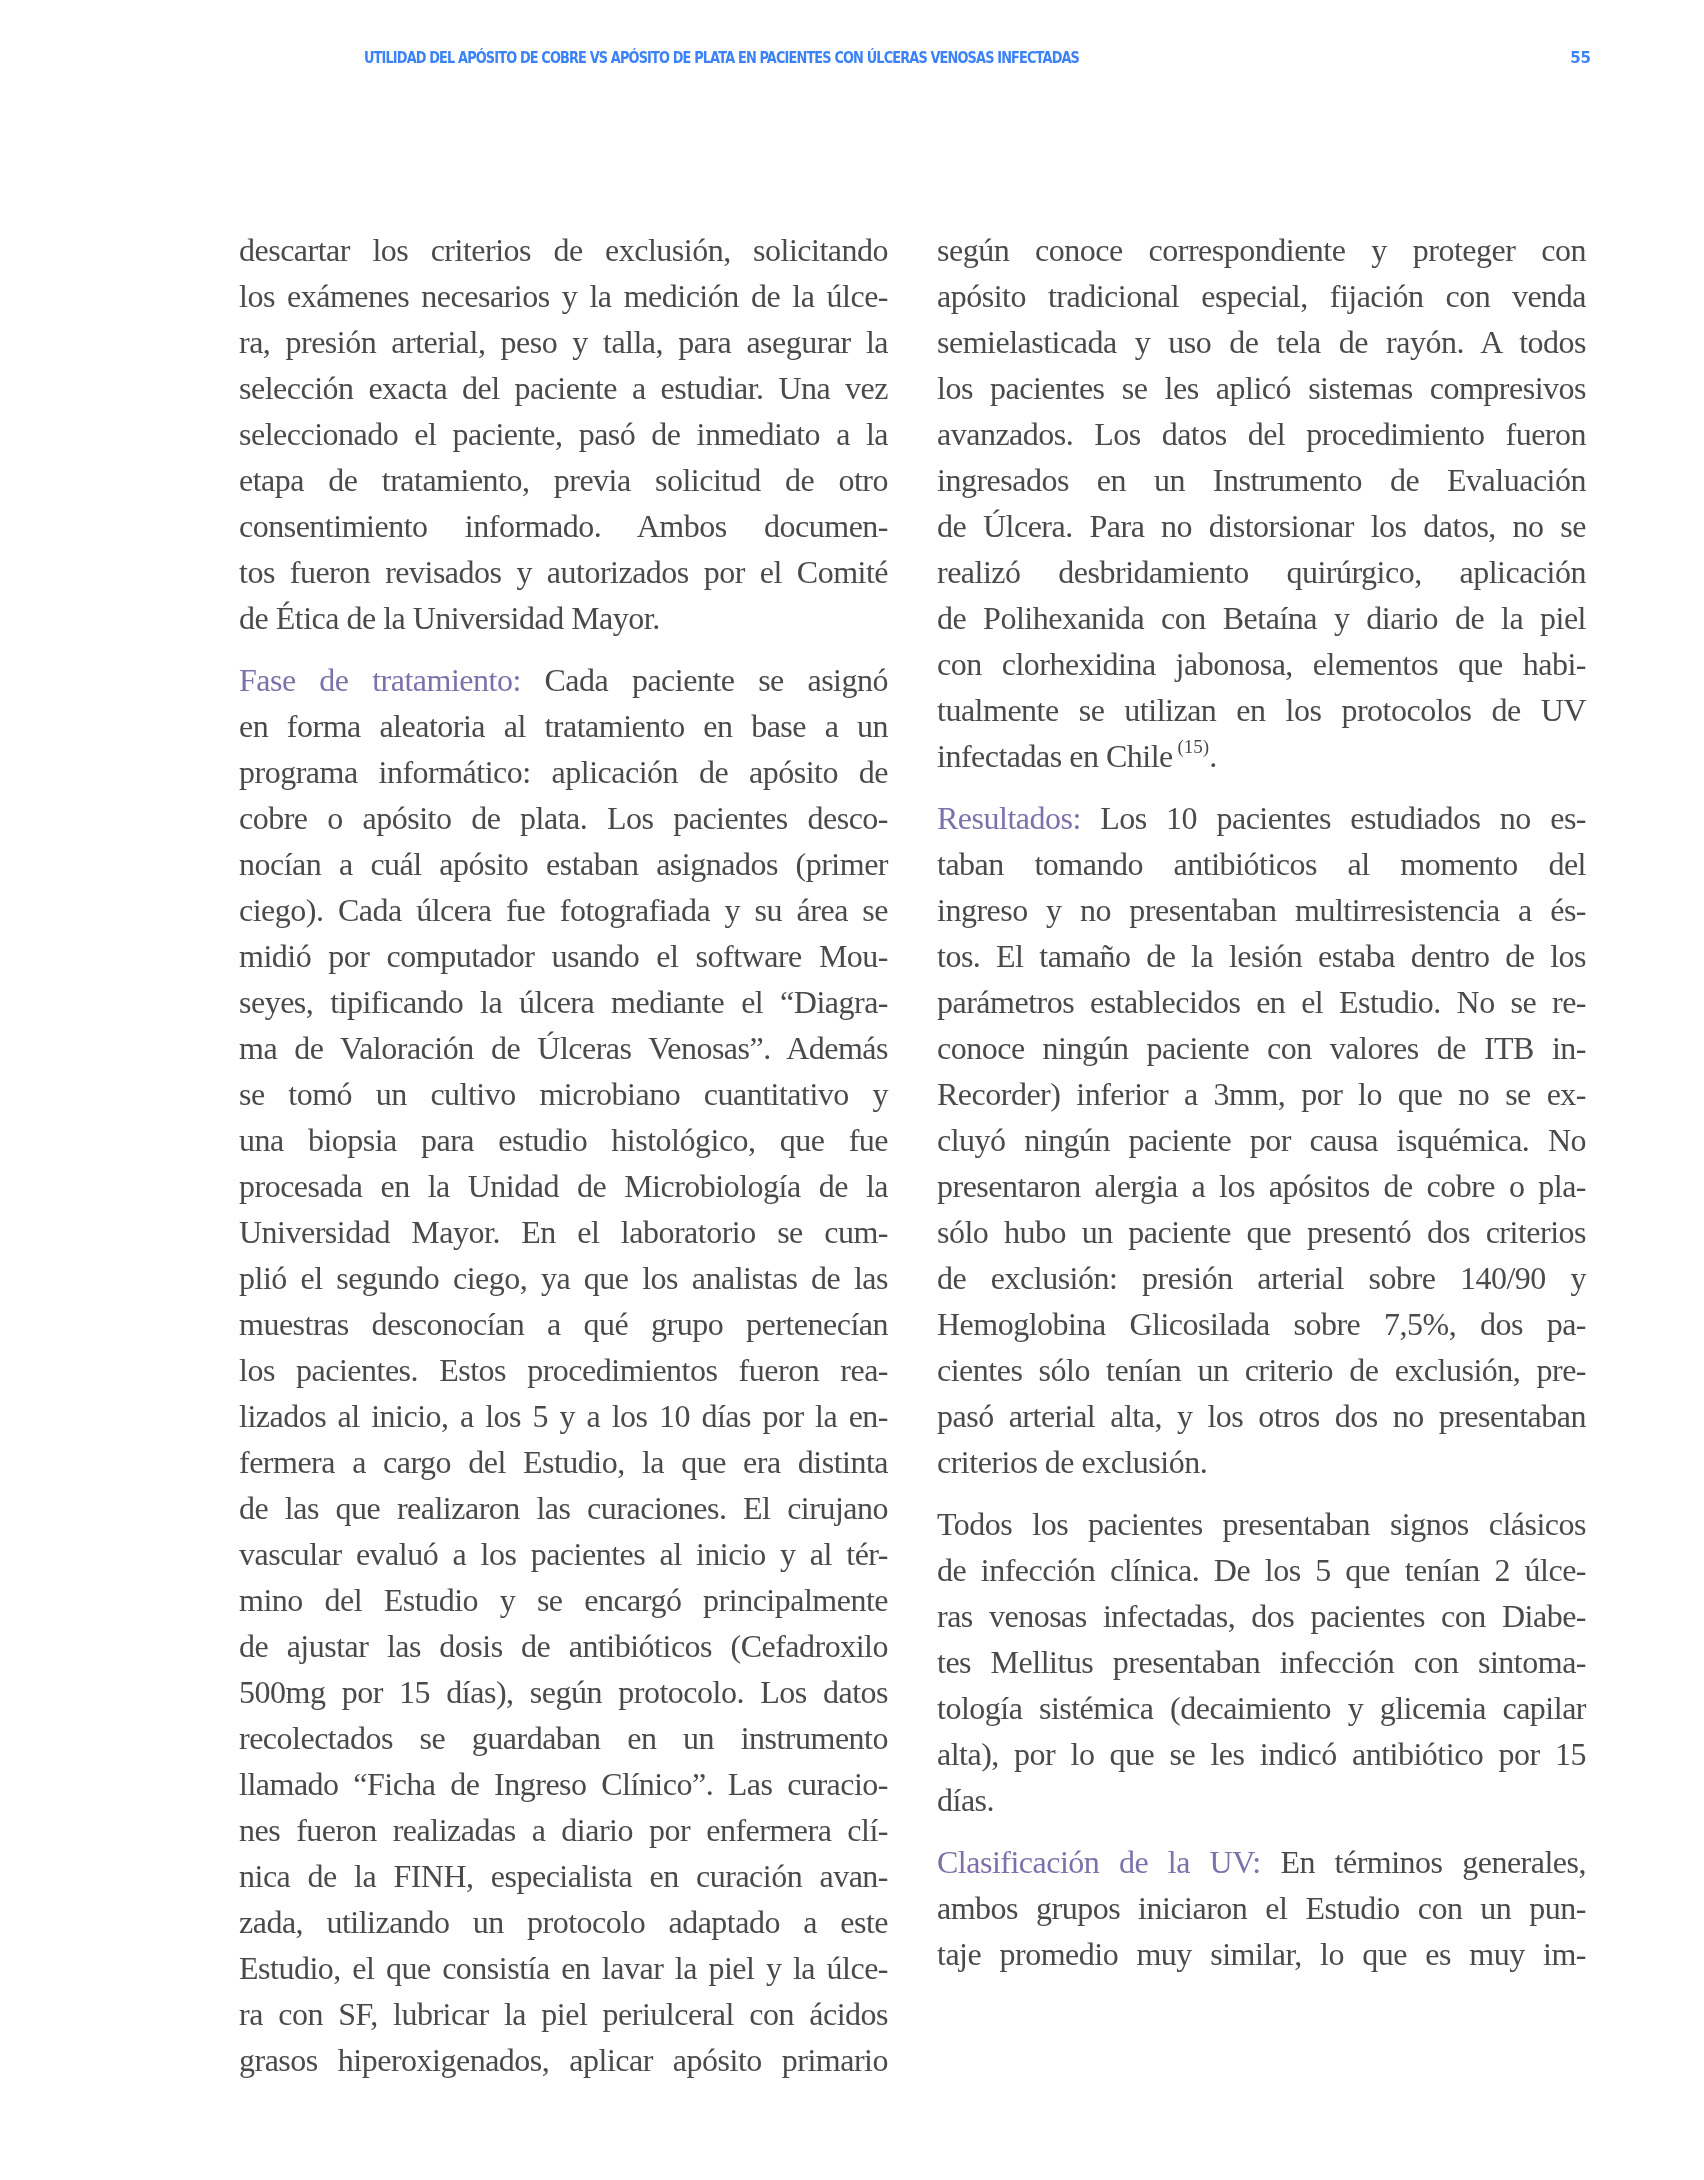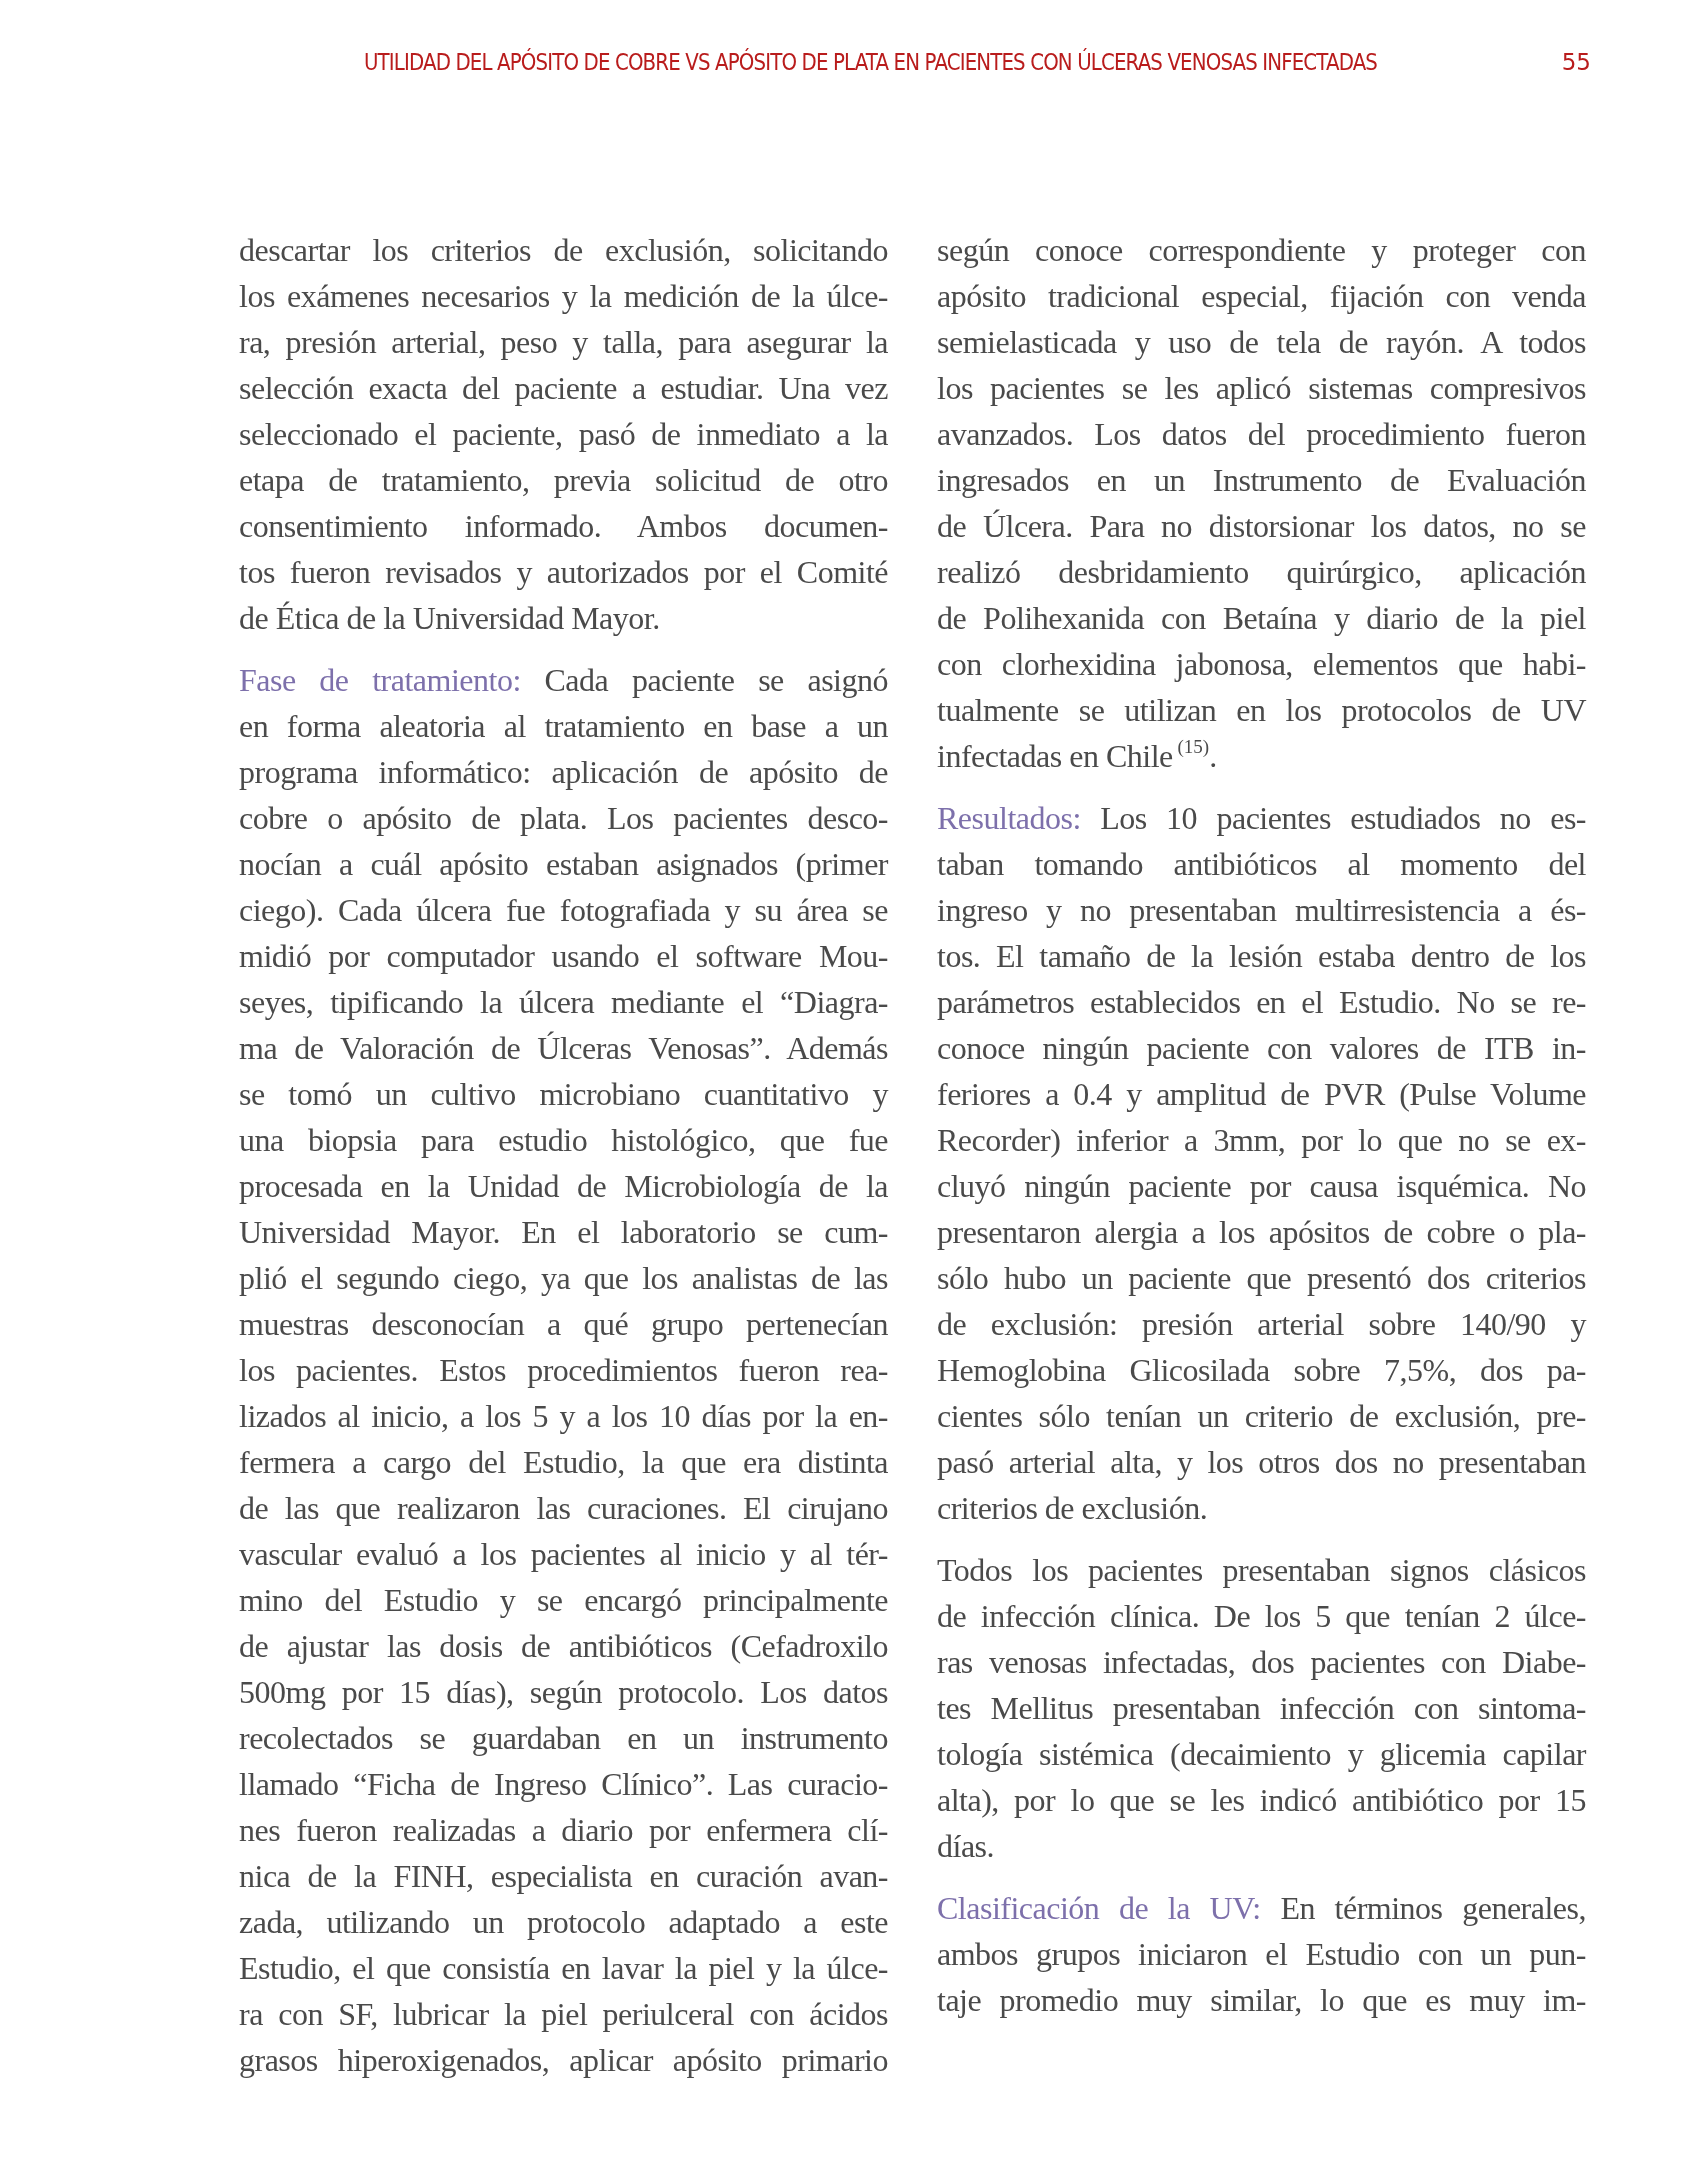--- a/index.html
+++ b/index.html
@@ -1,20 +1,20 @@
 <!DOCTYPE html>
 <html style="font-size:13.6px"><head>
 <meta charset="utf-8">
 <style>
   html, body { margin: 0; padding: 0; background: #ffffff; }
   body { width: 1704px; height: 2181px; position: relative; overflow: hidden; }
   .page-header {
     position: absolute; left: 364px; top: 49px; width: 1227px; height: 29px;
-    font-family: "DejaVu Sans", sans-serif; font-size: 23px; color: #b91c1c;
-    letter-spacing: -1px; white-space: nowrap;
+    font-family: "DejaVu Sans", sans-serif; font-size: 15px; color: #3b82f6;
+    letter-spacing: -1px; white-space: nowrap; font-weight: bold;
   }
   .running-title { position: absolute; left: 0; top: 0; transform: scaleX(0.86); transform-origin: left top; }
   .page-number { position: absolute; right: 0; top: 0; letter-spacing: 0; margin-left: 14px; }
   .column {
     position: absolute; top: 227px; width: 649px;
     font-family: "Liberation Serif", serif; font-size: 32px; color: #4a4a4a;
   }
   .col-left { left: 239px; }
   .col-right { left: 937px; }
   .para { margin: 0 0 16px 0; }
@@ -96,21 +96,20 @@
       <span class="line"><span class="txt">tualmente se utilizan en los protocolos de UV</span></span>
       <span class="line last"><span class="txt">infectadas en Chile</span><sup class="ref"> (15)</sup><span>.</span></span>
     </div>
     <div class="para">
       <span class="line"><span class="heading txt">Resultados:</span><span class="txt"> Los 10 pacientes estudiados no es-</span></span>
       <span class="line"><span class="txt">taban tomando antibióticos al momento del</span></span>
       <span class="line"><span class="txt">ingreso y no presentaban multirresistencia a és-</span></span>
       <span class="line"><span class="txt">tos. El tamaño de la lesión estaba dentro de los</span></span>
       <span class="line"><span class="txt">parámetros establecidos en el Estudio. No se re-</span></span>
       <span class="line"><span class="txt">conoce ningún paciente con valores de ITB in-</span></span>
-      <span class="line"><span class="txt">feriores a 0.4 y amplitud de PVR (Pulse Volume</span></span>
       <span class="line"><span class="txt">Recorder) inferior a 3mm, por lo que no se ex-</span></span>
       <span class="line"><span class="txt">cluyó ningún paciente por causa isquémica. No</span></span>
       <span class="line"><span class="txt">presentaron alergia a los apósitos de cobre o pla-</span></span>
       <span class="line"><span class="txt">sólo hubo un paciente que presentó dos criterios</span></span>
       <span class="line"><span class="txt">de exclusión: presión arterial sobre 140/90 y</span></span>
       <span class="line"><span class="txt">Hemoglobina Glicosilada sobre 7,5%, dos pa-</span></span>
       <span class="line"><span class="txt">cientes sólo tenían un criterio de exclusión, pre-</span></span>
       <span class="line"><span class="txt">pasó arterial alta, y los otros dos no presentaban</span></span>
       <span class="line last"><span class="txt">criterios de exclusión.</span></span>
     </div>

